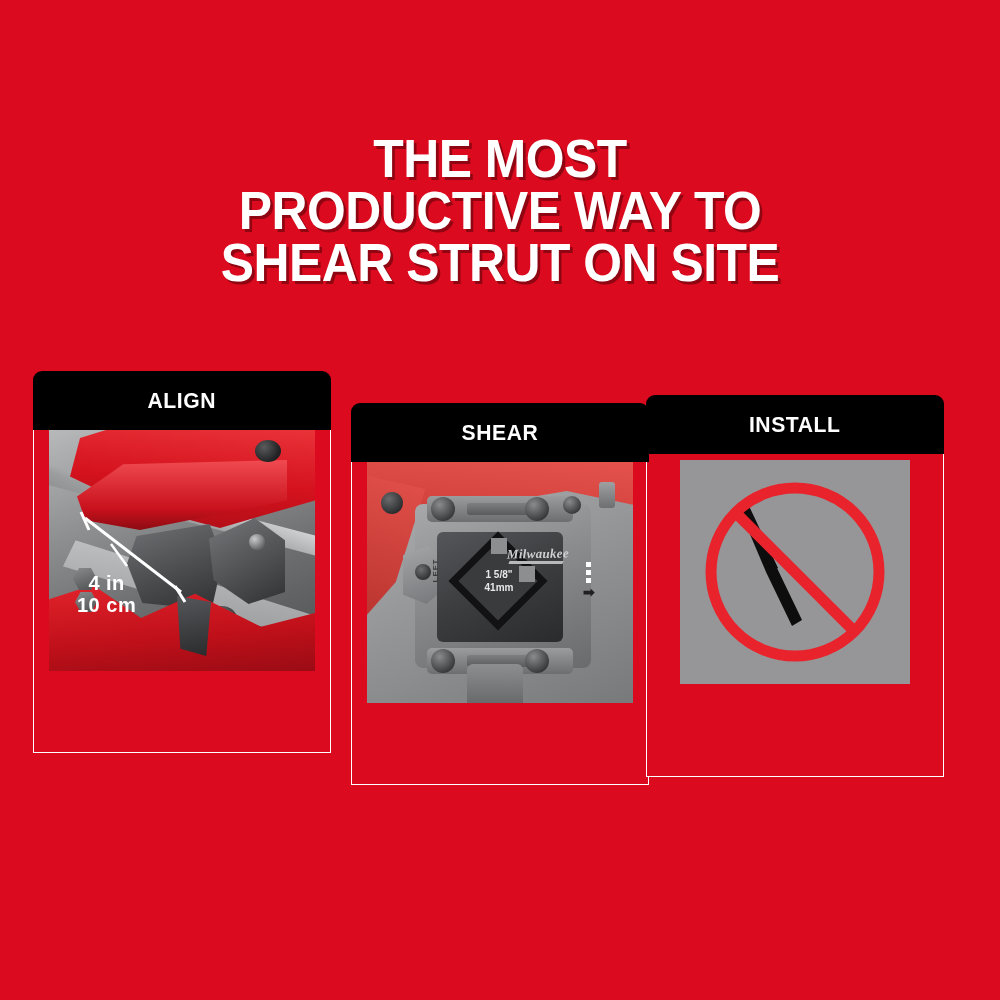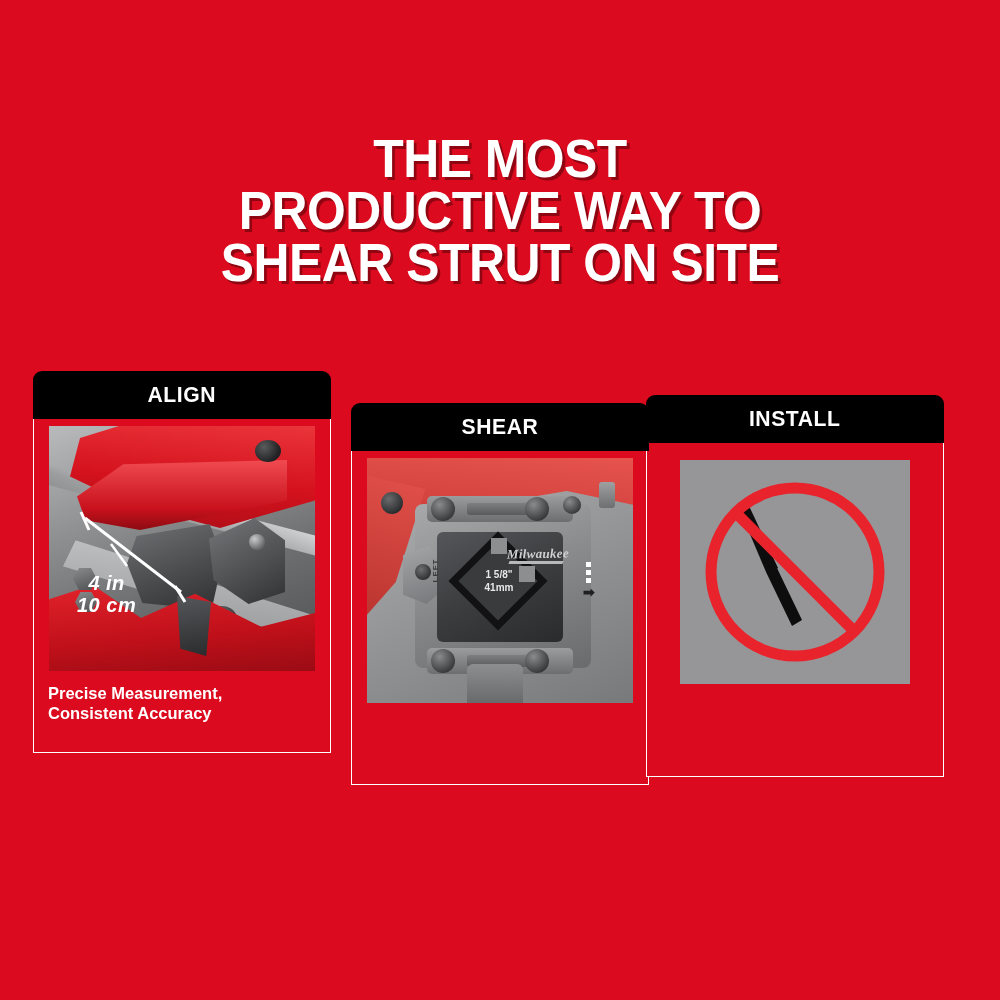--- a/index.html
+++ b/index.html
@@ -37,21 +37,21 @@
 
   .card-body {
     position:absolute; left:0; top:47px; width:298px; height:335px;
     border-left:1.5px solid #ffffff;
     border-right:1.5px solid #ffffff;
     border-bottom:1.5px solid #ffffff;
     background:#db0a1e;
   }
 
   .card-header {
-    position:absolute; left:0; top:0; width:298px; height:48px;
+    position:absolute; left:0; top:0; width:298px; height:59px;
     background:#000000;
     border-radius:9px 9px 0 0;
     display:flex; align-items:center; justify-content:center;
     z-index:3;
   }
   .card-header .htxt {
     color:#ffffff; font-weight:bold; font-size:22px;
     letter-spacing:0.6px;
     transform:scaleX(0.96);
   }
@@ -64,21 +64,21 @@
   }
 
   .caption {
     position:absolute; left:15px; top:312px; width:275px;
     color:#ffffff; font-weight:bold; font-size:16.5px; line-height:20px;
     z-index:2;
   }
   .caption .cl { display:block; white-space:nowrap; }
 
   
-  .p1 { background:#4c1d95; position:relative;font-style:italic; }
+  .p1 { background:#4c1d95; position:relative; }
   .p1 .bg-grad {
     position:absolute; inset:0;
     background:
       linear-gradient(160deg,#b9babc 0%,#8d8e90 35%,#6d6e70 62%,#4c4d4f 100%);
   }
   .p1 .tool-top {
     position:absolute; left:16px; top:-12px; width:250px; height:120px;
     background:linear-gradient(185deg,#ef3a40 0%,#d4121d 55%,#a60d16 100%);
     clip-path:polygon(6% 20%, 34% 2%, 100% 0%, 100% 72%, 62% 95%, 24% 74%, 2% 52%);
   }
@@ -323,24 +323,20 @@
           <line x1="126" y1="160" x2="136" y2="176" stroke="#ffffff" stroke-width="3"></line>
           <line x1="78" y1="140" x2="62" y2="118" stroke="#ffffff" stroke-width="2.5"></line>
         </svg>
 
         <div class="meas">
           <span>4 in</span>
           <span>10 cm</span>
         </div>
       </div>
 
-      <div class="caption">
-        <span class="cl">Precise Measurement,</span>
-        <span class="cl">Consistent Accuracy</span>
-      </div>
     </div>
 
     <div class="card card-2">
       <div class="card-body"></div>
       <div class="card-header">
         <span class="htxt">SHEAR</span>
       </div>
 
       <div class="photo p2">
         <div class="bg2"></div>

